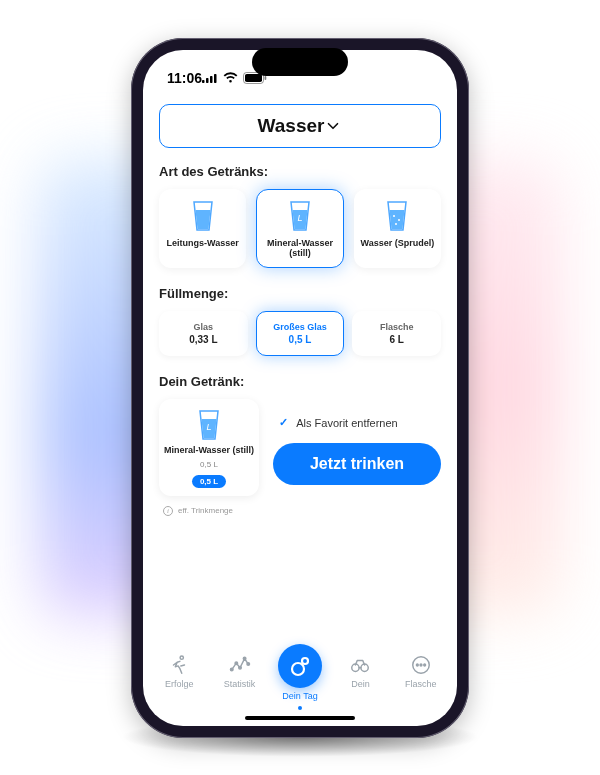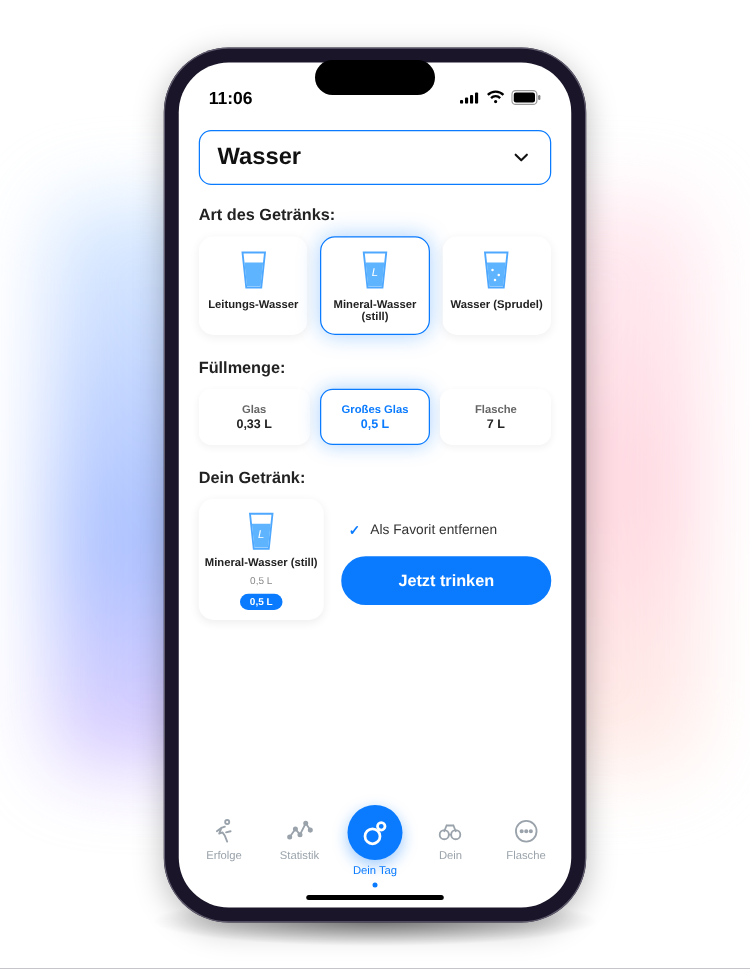--- a/index.html
+++ b/index.html
@@ -5,24 +5,24 @@
     * { margin: 0; padding: 0; box-sizing: border-box; font-family: -apple-system, BlinkMacSystemFont, "Segoe UI", Helvetica, Arial, sans-serif; }
     body { width: 600px; height: 775px; background: #fff; position: relative; display: flex; align-items: center; justify-content: center; }
     .bg-glow { position: absolute; inset: 0; display: flex; align-items: center; justify-content: center; pointer-events: none; z-index: 0; }
     .bg-glow::before, .bg-glow::after { content: ""; position: absolute; width: 170px; height: 460px; filter: blur(30px); opacity: 0.7; }
     .bg-glow::before { left: 40px; background: linear-gradient(180deg, #cfe6ff, #8aa8ff 60%, #d7bfff); border-radius: 30px; }
     .bg-glow::after { right: 40px; background: linear-gradient(180deg, #ffe5ed, #ffc9d6 50%, #ffe9e0); border-radius: 30px; }
     .phone-shadow { position: absolute; left: 50%; transform: translateX(-50%); width: 360px; height: 40px; bottom: 18px; background: radial-gradient(ellipse at center, rgba(0,0,0,0.45), rgba(0,0,0,0) 70%); z-index:1; }
     .phone { position: relative; width: 338px; height: 700px; border-radius: 52px; background: #1a1528; padding: 12px; z-index: 2; box-shadow: 0 0 0 1px #635e70 inset, 0 6px 24px rgba(0,0,0,0.25); }
     .screen { width: 100%; height: 100%; background: #ffffff; border-radius: 40px; overflow: hidden; position: relative; display: flex; flex-direction: column; }
     .island { position: absolute; top: 10px; left: 50%; transform: translateX(-50%); width: 96px; height: 28px; background: #000; border-radius: 16px; z-index: 5; }
-    .statusbar { height: 46px; display: flex; align-items: center; justify-content: space-between; padding: 10px 24px 0; font-weight: 600; font-size: 14px; }
+    .statusbar { height: 46px; display: flex; align-items: center; justify-content: flex-start; padding: 10px 24px 0; font-weight: 600; font-size: 14px; }
     .sb-right { display: flex; align-items: center; gap: 5px; }
     .content { flex: 1; padding: 8px 16px 0; overflow: hidden; }
-    .dropdown { border: 1.5px solid #0a7bff; border-radius: 10px; padding: 10px 14px; display: flex; align-items: center; justify-content: space-between; margin-bottom: 16px; }
+    .dropdown { border: 1.5px solid #0a7bff; border-radius: 10px; padding: 10px 14px; display: flex; align-items: center; justify-content: center; margin-bottom: 16px; }
     .dropdown .label { font-size: 19px; font-weight: 600; color: #111; }
     .section-title { font-size: 13px; font-weight: 700; color: #222; margin-bottom: 10px; }
     .type-row { display: flex; gap: 10px; justify-content: space-between; margin-bottom: 18px; }
     .type-card { flex: 1; background: #fff; border-radius: 12px; padding: 10px 4px 8px; text-align: center; box-shadow: 0 2px 8px rgba(0,0,0,0.06); border: 1.5px solid transparent; display:flex; flex-direction:column; align-items:center; gap:6px; }
     .type-card.selected { border-color: #0a7bff; box-shadow: 0 0 18px rgba(10,123,255,0.35); }
     .type-card .name { font-size: 9px; font-weight: 600; color: #222; line-height: 1.2; }
     .glass-ic { width: 24px; height: 32px; position: relative; }
     .glass-ic svg { width: 100%; height: 100%; }
     .size-row { display: flex; gap: 8px; margin-bottom: 18px; }
     .size-card { flex: 1; background: #fff; border-radius: 10px; padding: 10px 2px; text-align: center; box-shadow: 0 2px 6px rgba(0,0,0,0.05); border: 1.5px solid transparent; }
@@ -31,21 +31,21 @@
     .size-card .vol { font-size: 10px; font-weight: 700; color: #222; margin-top: 2px; }
     .size-card.selected .sn, .size-card.selected .vol { color: #0a7bff; }
     .summary-row { display: flex; gap: 14px; align-items: stretch; }
     .summary-card { width: 100px; background: #fff; border-radius: 12px; box-shadow: 0 2px 8px rgba(0,0,0,0.07); padding: 10px 4px 8px; text-align:center; display:flex; flex-direction:column; align-items:center; gap:4px; }
     .summary-card .name { font-size: 9px; font-weight: 600; color:#222; line-height:1.15; }
     .summary-card .vol2 { font-size: 8px; color:#888; }
     .pill { background:#0a7bff; color:#fff; font-size:8px; font-weight:700; padding:2px 8px; border-radius:8px; margin-top:2px; }
     .summary-right { flex:1; display:flex; flex-direction:column; justify-content:center; gap:14px; padding-top:6px; }
     .fav-line { display:flex; align-items:center; gap:8px; font-size:11px; color:#333; padding-left:6px; }
     .check { color:#0a7bff; font-weight:700; }
-    .cta { background:#0a7bff; color:#fff; border:none; border-radius:22px; padding:12px 10px; font-size:13px; font-weight:700; text-align:center; }
+    .cta { background:#0a7bff; color:#fff; border:none; border-radius:22px; padding:12px 10px; font-size:16px; font-weight:700; text-align:center; }
     .footnote { display:flex; align-items:center; gap:5px; font-size:8px; color:#999; margin-top:10px; margin-left:4px; }
     .info-ic { width:10px; height:10px; border:1px solid #aaa; border-radius:50%; display:flex; align-items:center; justify-content:center; font-size:7px; color:#aaa; font-style:italic; font-family:serif; }
     .tabbar { margin-top:auto; height:80px; display:flex; align-items:flex-start; justify-content:flex-start; padding:8px 6px 0; position:relative; }
     .tab { flex:1; display:flex; flex-direction:column; align-items:center; gap:3px; color:#9aa3ab; }
     .tab .tl { font-size:9px; font-weight:500; }
     .tab.active .tl { color:#0a7bff; font-weight:400; }
     .tab .ic { width:22px; height:22px; display:flex; align-items:center; justify-content:center; }
     .center-btn { width:44px; height:44px; background:#0a7bff; border-radius:50%; display:flex; align-items:center; justify-content:center; margin-top:-10px; box-shadow:0 4px 12px rgba(10,123,255,0.4); }
     .dot { width:4px; height:4px; background:#0a7bff; border-radius:50%; margin-top:2px; }
     .home-indicator { position:absolute; bottom:6px; left:50%; transform:translateX(-50%); width:110px; height:4px; background:#000; border-radius:3px; }
@@ -131,21 +131,21 @@
         <div class="size-card">
           <div class="sn">Glas</div>
           <div class="vol">0,33 L</div>
         </div>
         <div class="size-card selected">
           <div class="sn">Großes Glas</div>
           <div class="vol">0,5 L</div>
         </div>
         <div class="size-card">
           <div class="sn">Flasche</div>
-          <div class="vol">7 L</div>
+          <div class="vol">6 L</div>
         </div>
       </div>
 
       <div class="section-title">Dein Getränk:</div>
       <div class="summary-row">
         <div class="summary-card">
           <div class="glass-ic">
             <svg viewBox="0 0 24 32">
                 <path d="M3 2 L21 2 L18 30 L6 30 Z" fill="none" stroke="#4fa8ff" stroke-width="1.5"></path>
                 <path d="M4.5 10 L19.5 10 L17.5 29 L6.5 29 Z" fill="#5fb4ff"></path>
@@ -158,20 +158,24 @@
         </div>
         <div class="summary-right">
           <div class="fav-line">
             <span class="check">✓</span>
             <span>Als Favorit entfernen</span>
           </div>
           <button class="cta">Jetzt trinken</button>
         </div>
       </div>
 
+      <div class="footnote">
+        <span class="info-ic">i</span>
+        <span>eff. Trinkmenge</span>
+      </div>
 
     </div>
 
     <div class="tabbar">
       <div class="tab">
         <span class="ic">
           <svg width="22" height="22" viewBox="0 0 24 24" fill="none" stroke="#9aa3ab" stroke-width="1.6" stroke-linecap="round" stroke-linejoin="round">
               <circle cx="15" cy="4" r="1.8"></circle>
               <path d="M13 8l-3 1-2 5 3-1 2 3 2 5M10 9l-4 3M14 13l4-1"></path>
             </svg>

